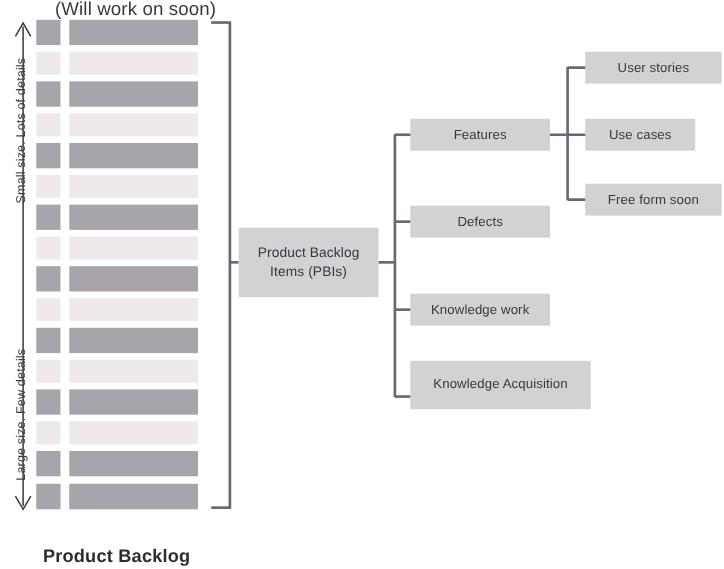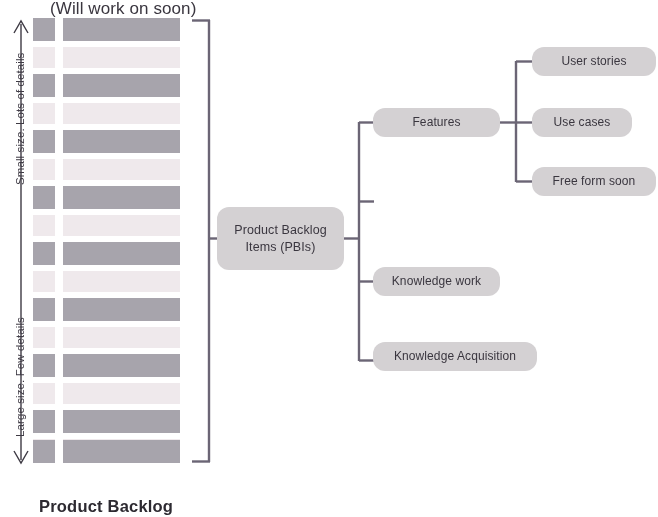--- a/index.html
+++ b/index.html
@@ -79,21 +79,20 @@
     color: #3a363f;
     display: flex;
     align-items: center;
     justify-content: center;
     text-align: center;
     font-size: 12px;
     line-height: 1.32;
     letter-spacing: 0.1px;
     box-sizing: border-box;
     padding: 2px 0;
-    border-radius: 12px;
   }
   .node.center {
     font-size: 12.5px;
   }
 </style>
 </head>
 <body>
 
 <div id="stage">
 
@@ -211,24 +210,25 @@
 
   <div class="title" style="left:39px; top:497px;">Product Backlog</div>
 
   <div class="node center" style="left:217px; top:207px; width:127px; height:63px; flex-direction:column;">
     <span>Product Backlog</span>
     <span>Items (PBIs)</span>
   </div>
 
   <div class="node" style="left:373px; top:108px; width:127px; height:29px;">Features</div>
 
+  <div class="node" style="left:373px; top:187px; width:127px; height:29px;">Defects</div>
 
   <div class="node" style="left:373px; top:267px; width:127px; height:29px;">Knowledge work</div>
 
-  <div class="node" style="left:373px; top:342px; width:164px; height:29px;">Knowledge Acquisition</div>
+  <div class="node" style="left:373px; top:328px; width:164px; height:44px;">Knowledge Acquisition</div>
 
   <div class="node" style="left:532px; top:47px; width:124px; height:29px;">User stories</div>
 
   <div class="node" style="left:532px; top:108px; width:100px; height:29px;">Use cases</div>
 
   <div class="node" style="left:532px; top:167px; width:124px; height:29px;">Free form soon</div>
 
 </div>
 
 </body></html>

